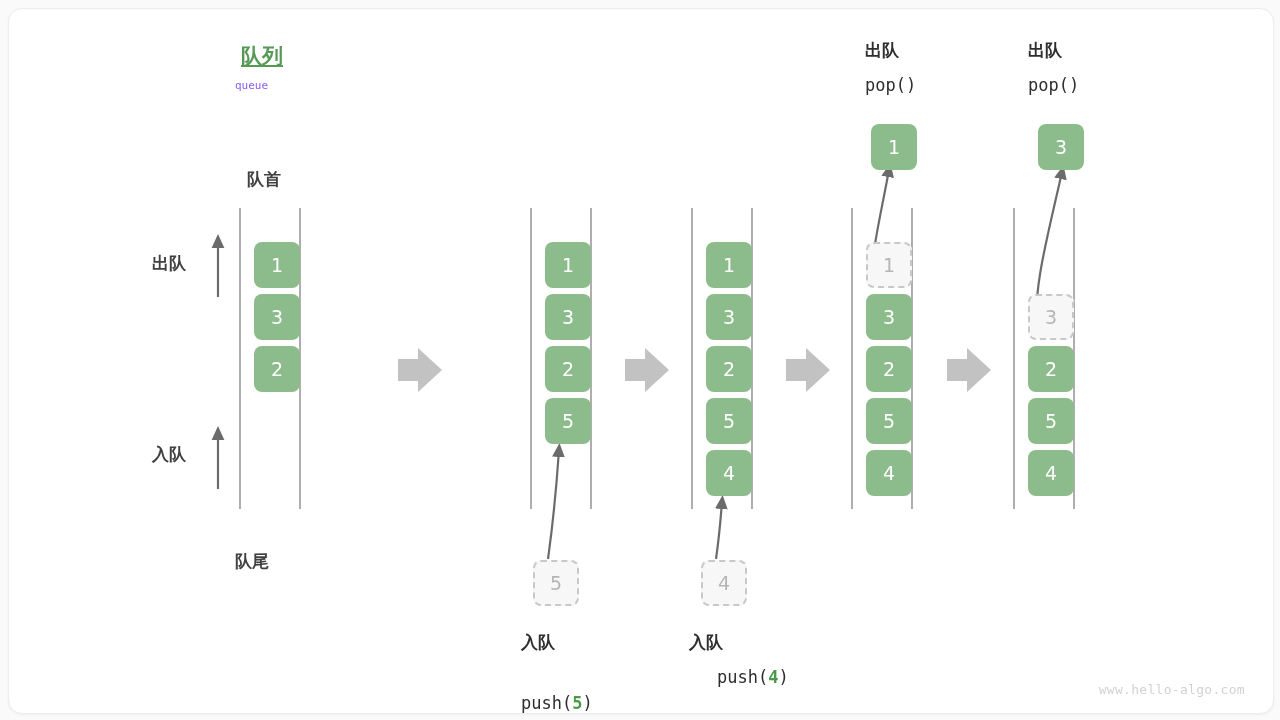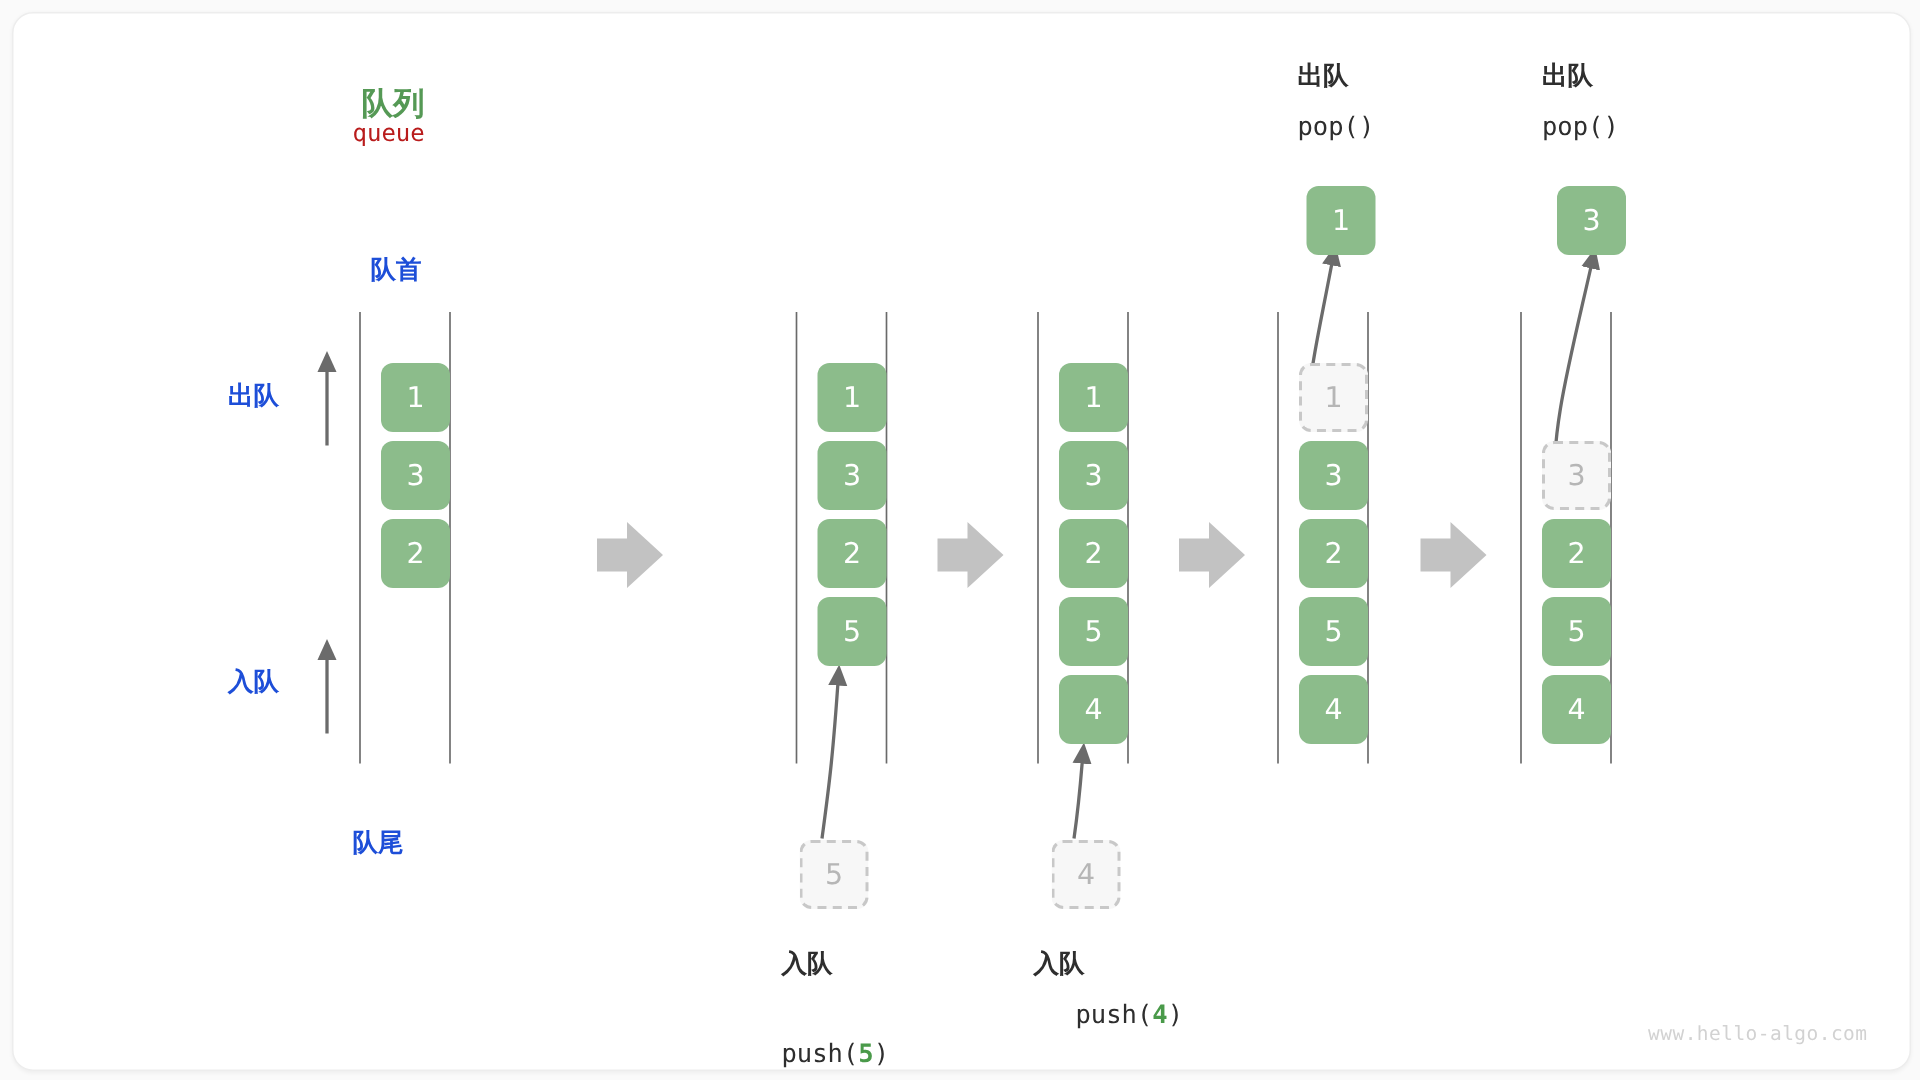--- a/index.html
+++ b/index.html
@@ -11,26 +11,26 @@
   }
   #card{
     position:absolute;left:8px;top:8px;width:1264px;height:704px;
     background:#ffffff;border:1px solid #ededed;border-radius:14px;
     box-shadow:0 1px 3px rgba(0,0,0,0.05);
     overflow:hidden;
   }
   .stage{position:absolute;left:0;top:0;width:1264px;height:704px;}
 
   
-  .lbl{position:absolute;white-space:nowrap;color:#1d4ed8;}
+  .lbl{position:absolute;white-space:nowrap;color:#404040;}
   .cn{font-family:Liberation Sans, sans-serif;font-weight:bold;}
   .mono{font-family:"DejaVu Sans Mono","Liberation Mono",monospace;}
   .title-cn{font-size:21px;font-weight:bold;color:#559955;
     font-family:"DejaVu Sans","Liberation Sans",sans-serif;}
-  .title-en{font-size:16px;color:#b91c1c;}
+  .title-en{font-size:11px;color:#8b5cf6;}
   .headlbl{font-size:17px;}
   .sidelbl{font-size:17px;}
   .oplbl{font-size:17px;color:#2e2e2e;}
   .green-num{color:#4a9a4a;font-weight:bold;}
   .watermark{
     position:absolute;right:28px;bottom:16px;font-size:13px;color:#d2d2d2;
     font-family:"DejaVu Sans Mono","Liberation Mono",monospace;letter-spacing:.3px;
   }
 
   
@@ -92,21 +92,21 @@
     </g>
 
     <g fill="#c2c2c2">
       <path d="M389,350 h20 v-11 l24,22 -24,22 v-11 h-20 z"></path>
       <path d="M616,350 h20 v-11 l24,22 -24,22 v-11 h-20 z"></path>
       <path d="M777,350 h20 v-11 l24,22 -24,22 v-11 h-20 z"></path>
       <path d="M938,350 h20 v-11 l24,22 -24,22 v-11 h-20 z"></path>
     </g>
   </svg>
 
-  <div class="lbl title-cn" style="left:232px;top:46px;">队列</div>
+  <div class="lbl title-cn" style="left:232px;top:33px;text-decoration:underline;">队列</div>
   <div class="lbl title-en mono" style="left:226px;top:70px;">queue</div>
 
   <div class="lbl cn headlbl" style="left:238px;top:159px;">队首</div>
   <div class="lbl cn headlbl" style="left:226px;top:541px;">队尾</div>
 
   <div class="lbl cn sidelbl" style="left:143px;top:243px;">出队</div>
   <div class="lbl cn sidelbl" style="left:143px;top:434px;">入队</div>
 
   <div class="cell filled" style="left:245px;top:233px;">1</div>
   <div class="cell filled" style="left:245px;top:285px;">3</div>

